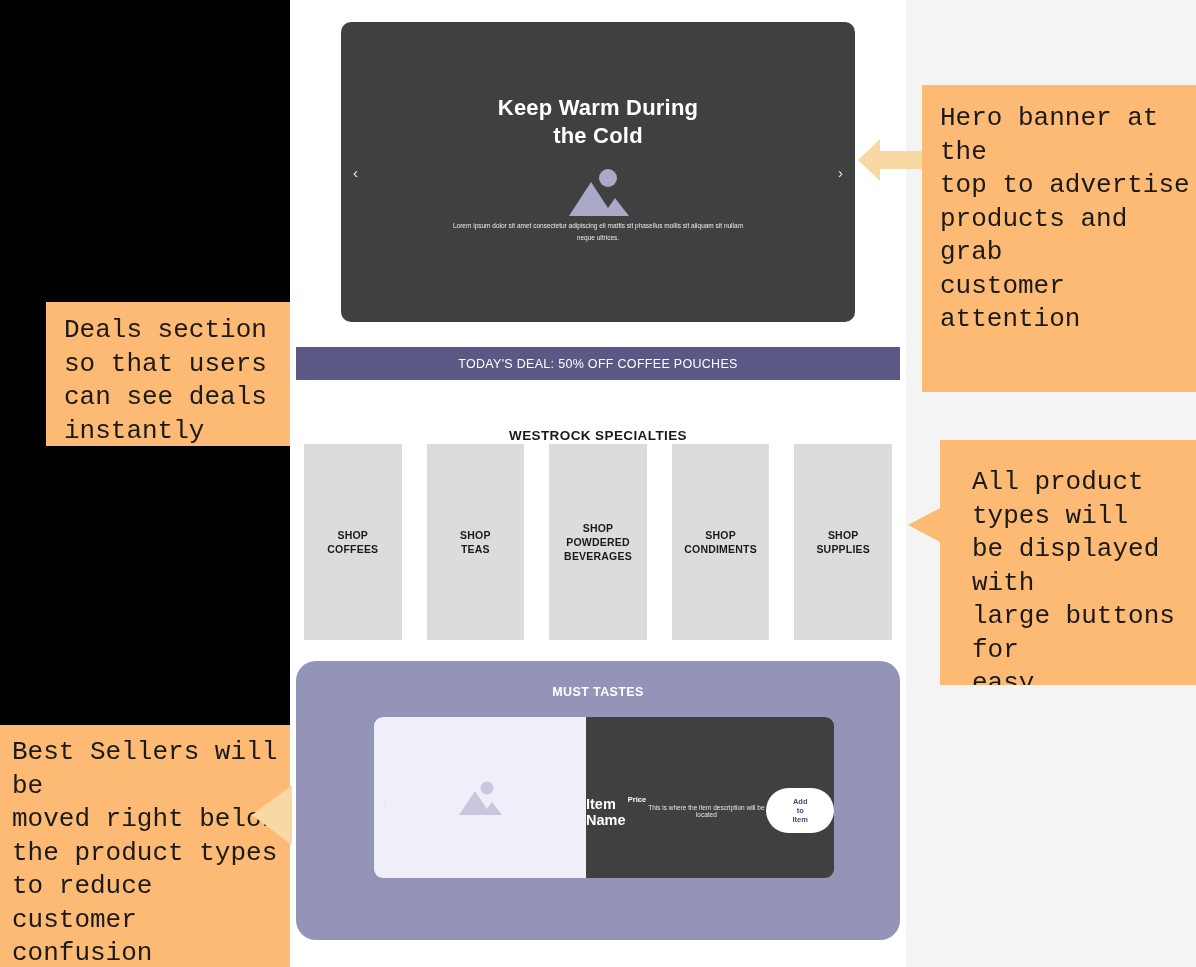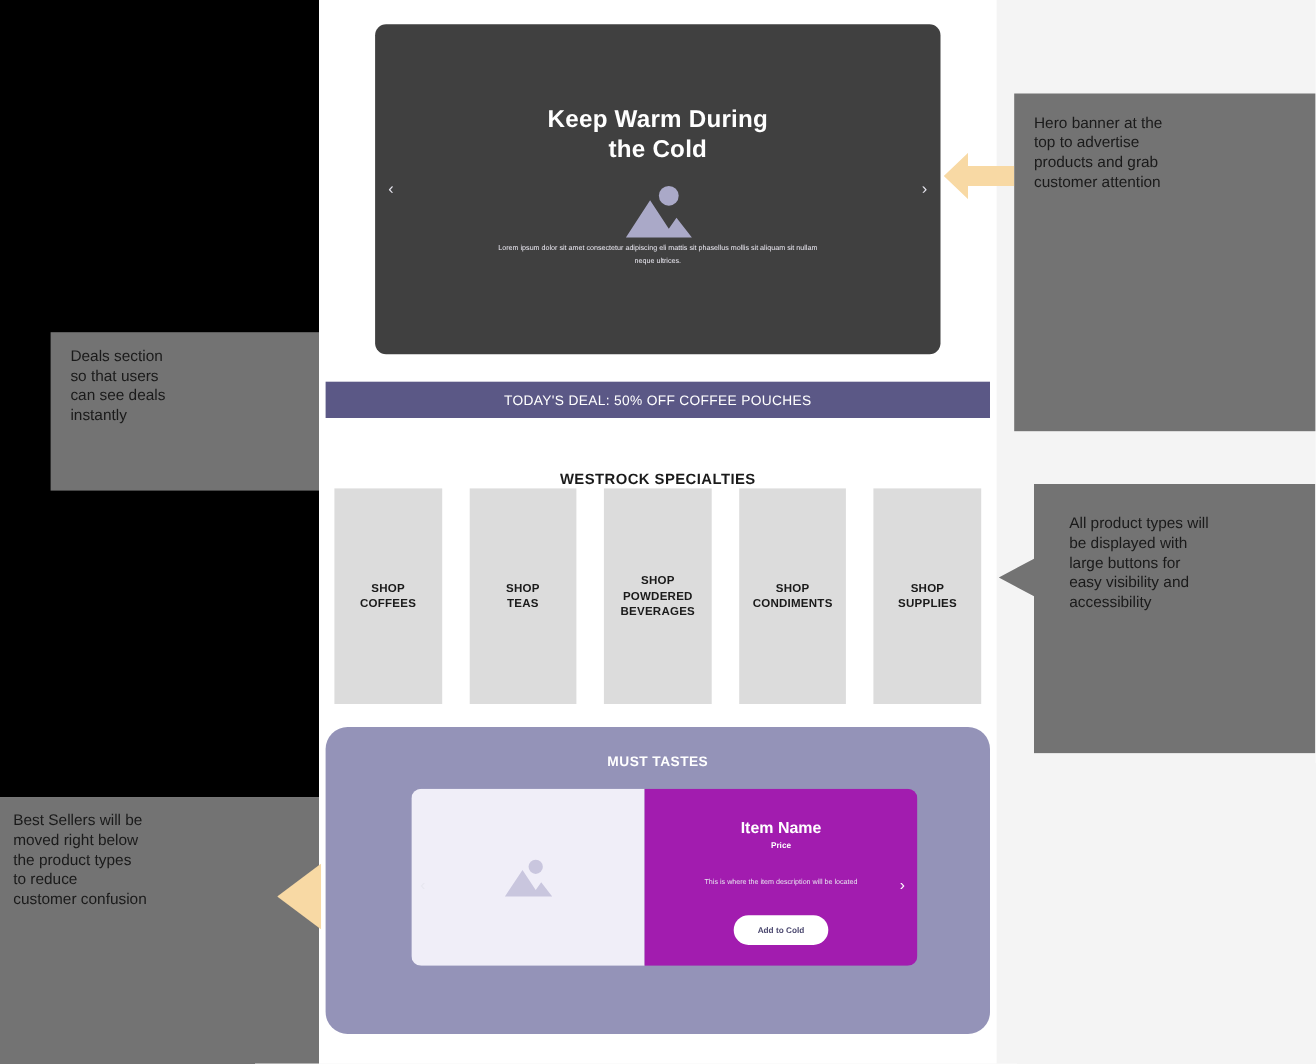--- a/index.html
+++ b/index.html
@@ -173,24 +173,24 @@
     background: #f0eef8;
     display: flex;
     align-items: center;
     justify-content: center;
   }
   #product-image-placeholder {
     width: 50px; height: 40px;
   }
   #product-info-panel {
     flex: 1;
-    background: #a21caf;
+    background: #404040;
     position: relative;
     display: flex;
-    flex-direction: column;
+    flex-direction: row;
     align-items: center;
   }
   #product-name {
     margin-top: 28px;
     color: #ffffff;
     font-size: 14.5px;
     font-weight: bold;
   }
   #product-price {
     margin-top: 3px;
@@ -228,26 +228,26 @@
     position: absolute;
     left: 522px; top: 136px;
     color: #ffffff;
     font-size: 14px;
     line-height: 1;
   }
 
   
   .callout {
     position: absolute;
-    background: #737373;
+    background: #fdba74;
     color: #1a1a1a;
-    font-size: 14px;
+    font-size: 26px;
     line-height: 1.29;
     white-space: pre-line;
-    font-family: Liberation Sans, sans-serif;
+    font-family: Liberation Mono, monospace;
   }
   #callout-hero {
     left: 922px; top: 85px;
     width: 274px; height: 307px;
     padding: 17px 0 0 18px;
     box-sizing: border-box;
   }
   #callout-deals {
     left: 46px; top: 302px;
     width: 244px; height: 144px;
@@ -330,21 +330,21 @@
         <svg viewBox="0 0 50 40" width="50" height="40" aria-hidden="true">
           <circle cx="32" cy="10" r="6.5" fill="#c9c6de"></circle>
           <path d="M4 37 L20 13 L32 31 L37 24 L47 37 Z" fill="#c9c6de"></path>
         </svg>
       </div>
     </div>
     <div id="product-info-panel">
       <div id="product-name">Item Name</div>
       <div id="product-price">Price</div>
       <div id="product-description">This is where the item description will be located</div>
-      <button id="add-to-cart-button">Add to Cold</button>
+      <button id="add-to-cart-button">Add to Item</button>
     </div>
   </div>
   <div id="product-prev-arrow">‹</div>
   <div id="product-next-arrow">›</div>
 </div>
 
 <div id="callout-hero" class="callout">Hero banner at the
 top to advertise
 products and grab
 customer attention</div>

